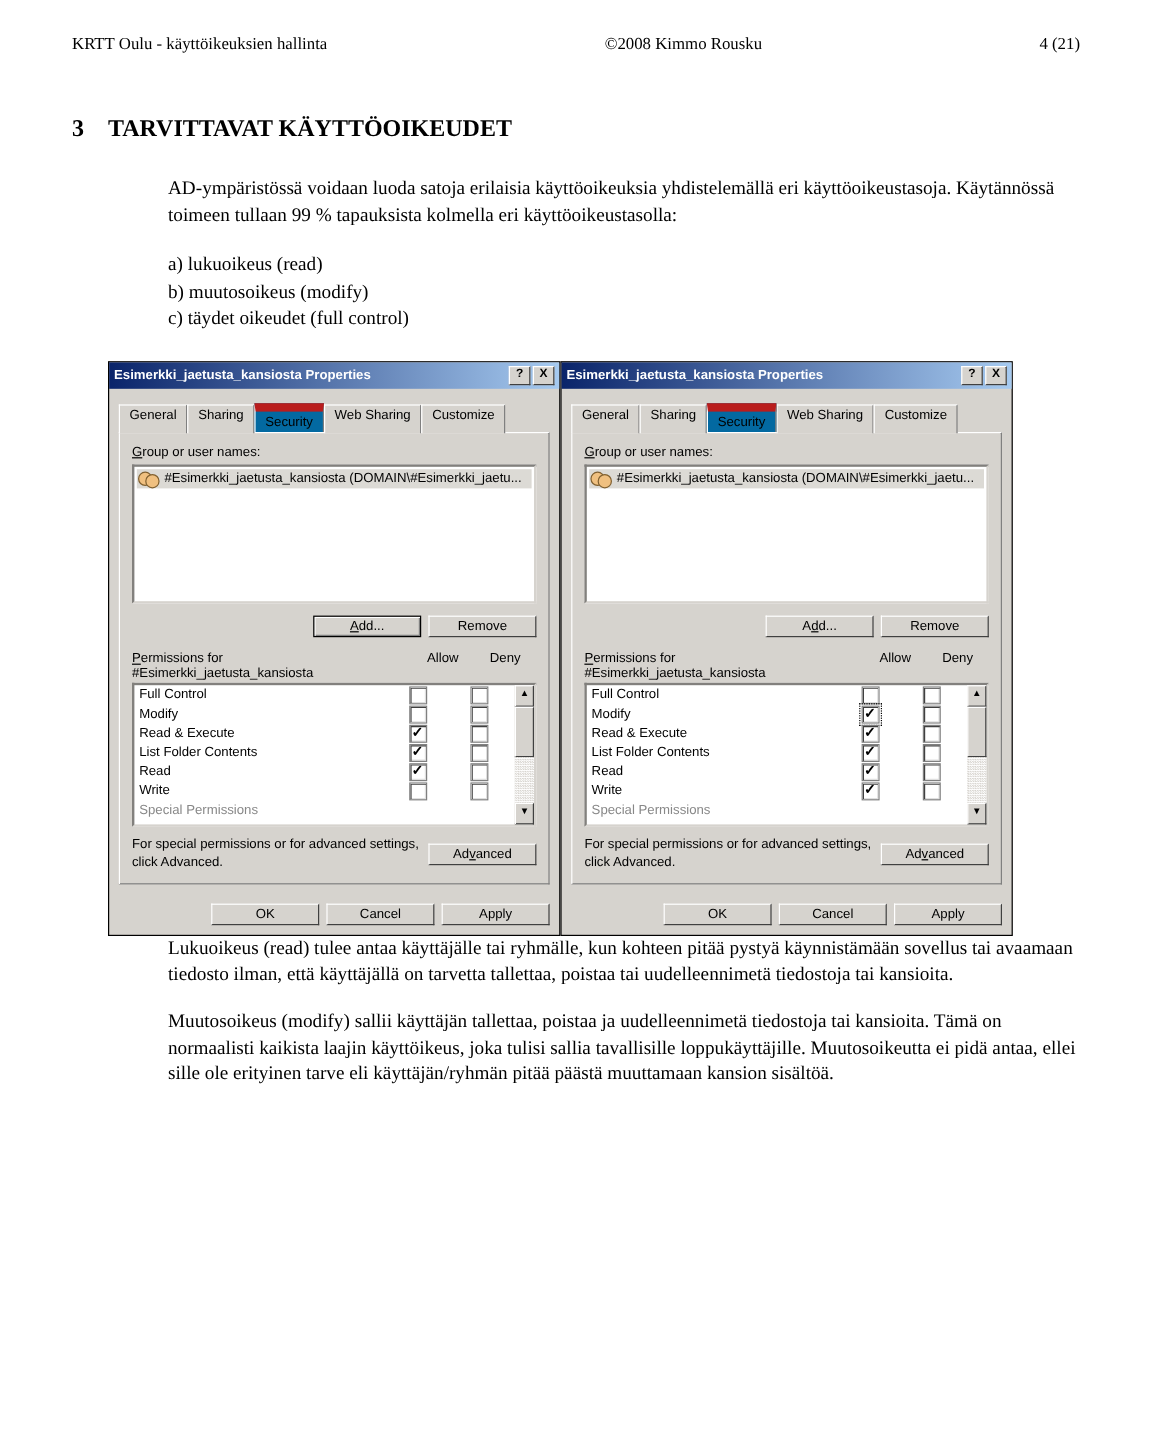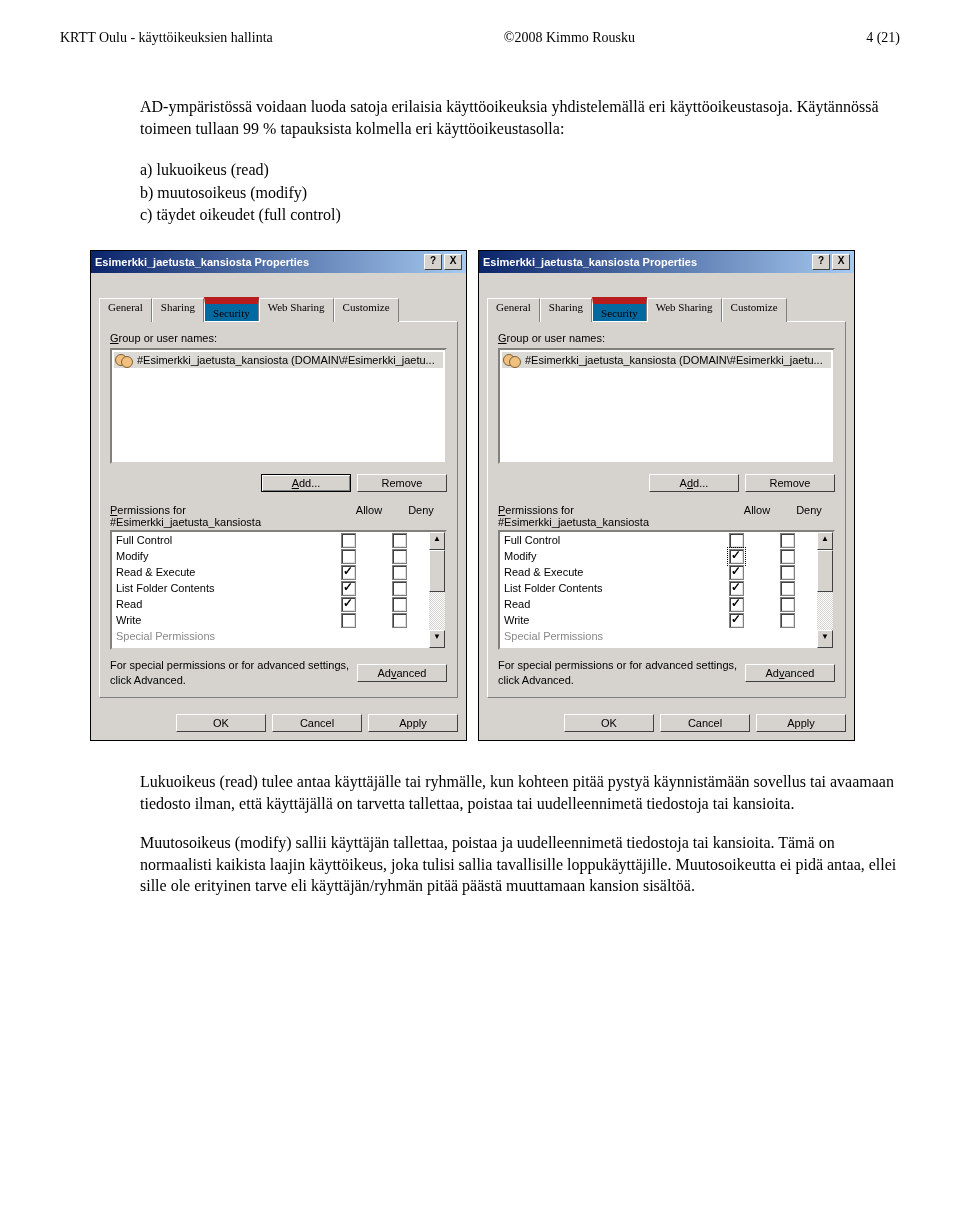--- a/index.html
+++ b/index.html
@@ -28,23 +28,22 @@
   .section-heading .num { margin-right: 20px; }
   .body-text {
     margin-left: 80px;
     margin-bottom: 20px;
     line-height: 1.35;
   }
   .list-items { margin-left: 80px; margin-bottom: 24px; }
   .list-items div { line-height: 1.4; }
   .dialogs-row {
     display: flex;
-    gap: 11px;
+    gap: 0;
     margin-left: 30px;
-    margin-bottom: 30px;
   }
   .win-dialog {
     width: 375px;
     font-family: Tahoma, Arial, sans-serif;
     font-size: 11px;
     background: #d6d3ce;
     border: 1px solid #000;
   }
   .titlebar {
     background: linear-gradient(to right, #0a246a, #a6caf0);
@@ -64,22 +63,21 @@
     border-bottom-color: #404040;
     margin-left: 2px;
     color: #000;
     text-align: center;
     line-height: 12px;
     font-size: 10px;
     font-weight: bold;
   }
   .tab-strip {
     display: flex;
-    padding: 24px 8px 0 8px;
-    font-family: Liberation Serif, serif;
+    padding: 12px 8px 0 8px;
   }
   .tab {
     border: 1px solid #808080;
     border-bottom: none;
     background: #d6d3ce;
     padding: 2px 8px;
     font-size: 11px;
     position: relative;
     top: 1px;
     border-top: 1px solid #fff;
@@ -239,20 +237,23 @@
 <body>
 
 <div class="page">
 
   <div class="header-line">
     <span>KRTT Oulu - käyttöikeuksien hallinta</span>
     <span>©2008 Kimmo Rousku</span>
     <span>4 (21)</span>
   </div>
 
+  <div class="section-heading">
+    <span class="num">3</span><span>TARVITTAVAT KÄYTTÖOIKEUDET</span>
+  </div>
 
   <div class="body-text">AD-ympäristössä voidaan luoda satoja erilaisia käyttöoikeuksia yhdistelemällä eri käyttöoikeustasoja. Käytännössä toimeen tullaan 99 % tapauksista kolmella eri käyttöoikeustasolla:</div>
 
   <div class="list-items">
     <div>a)   lukuoikeus (read)</div>
     <div>b)   muutosoikeus (modify)</div>
     <div>c)   täydet oikeudet (full control)</div>
   </div>
 
   <div class="dialogs-row">

